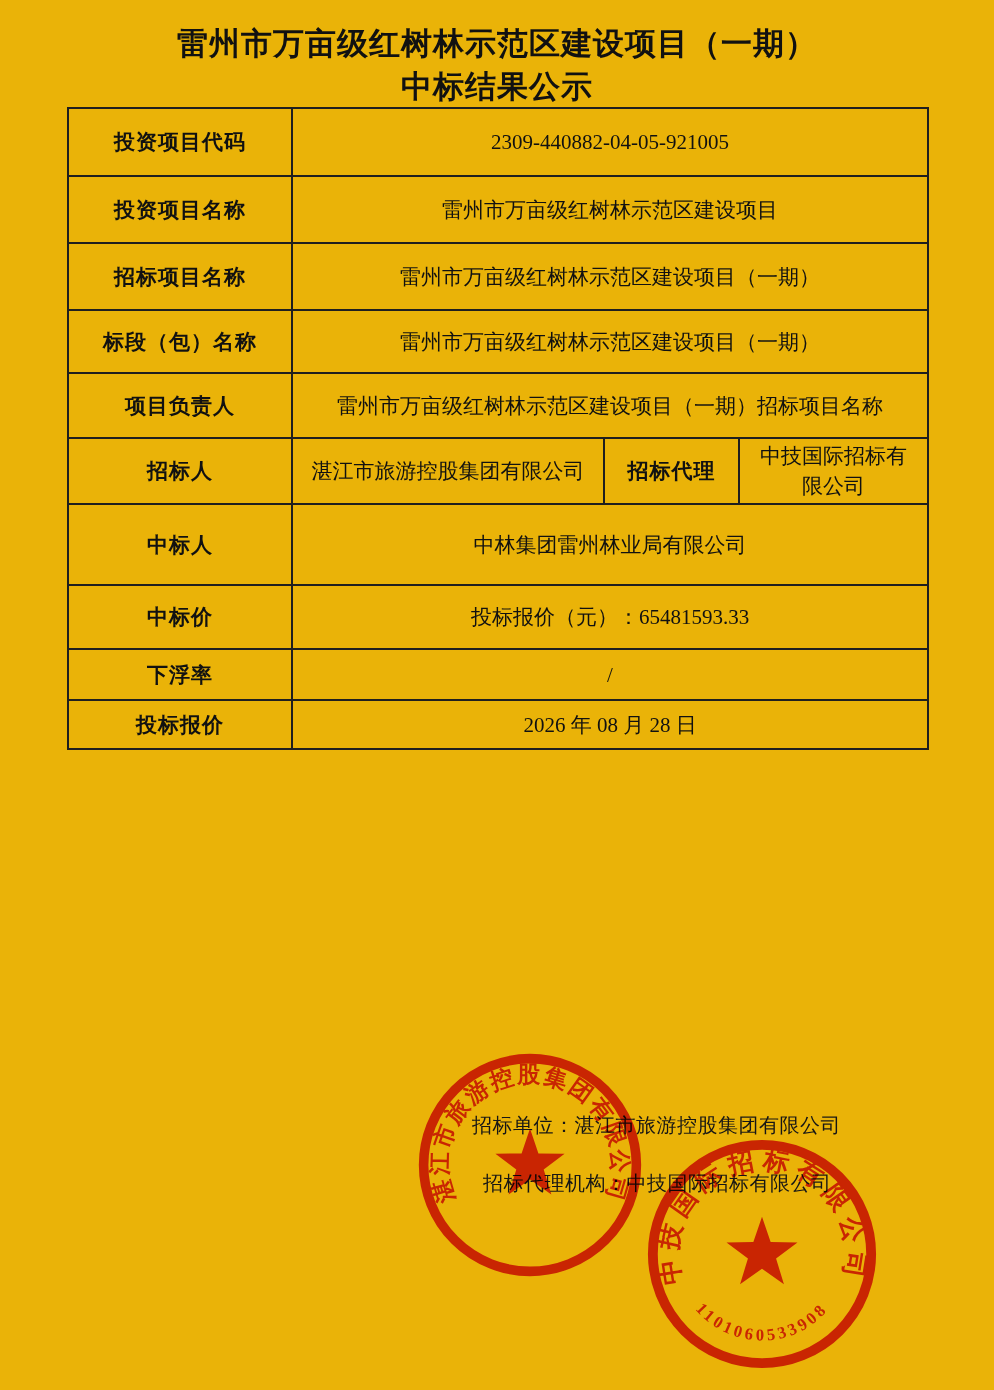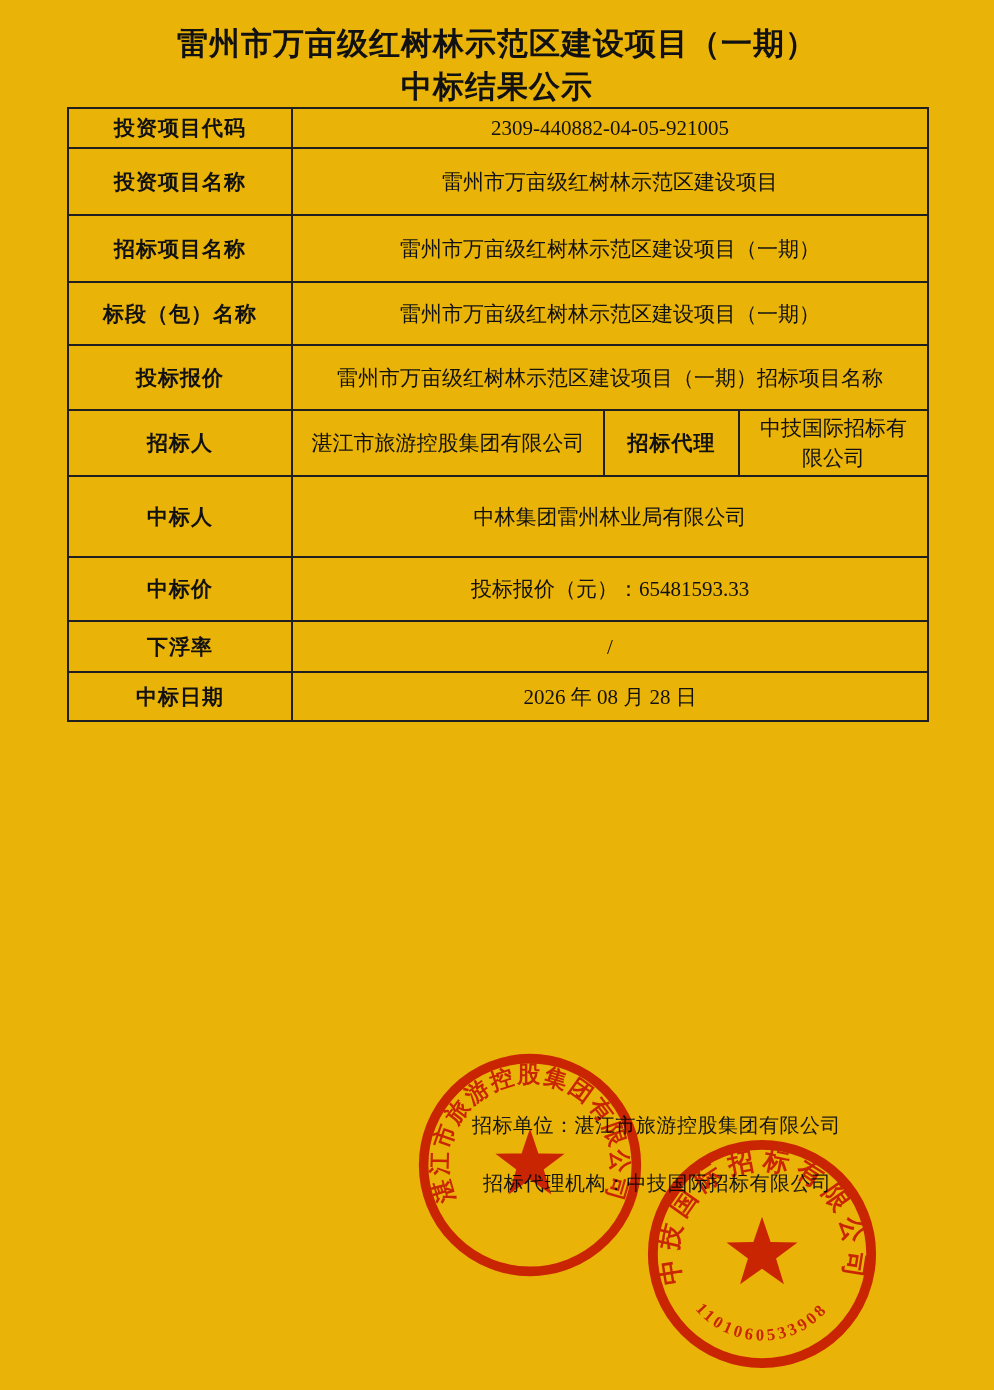--- a/index.html
+++ b/index.html
@@ -24,21 +24,21 @@
     border-collapse:collapse;table-layout:fixed;width:860px;
   }
   table.doc td{
     border:2px solid #1f1f1f;
     text-align:center;vertical-align:middle;
     font-size:21px;line-height:30px;
     padding:2px 14px;
     word-break:break-all;
   }
   td.lab{font-weight:bold;letter-spacing:1px;}
-  tr.r1{height:40px;border-radius:14px;}  tr.r2{height:67px;}  tr.r3{height:67px;}
+  tr.r1{height:68px;border-radius:14px;}  tr.r2{height:67px;}  tr.r3{height:67px;}
   tr.r4{height:63px;}  tr.r5{height:65px;}  tr.r6{height:63px;}
   tr.r7{height:81px;}  tr.r8{height:64px;}  tr.r9{height:51px;}
   tr.r10{height:322px;} tr.r11{height:49px;}
   
   .footer-line{
     position:absolute;
     font-size:20px;letter-spacing:0.5px;white-space:nowrap;
     color:#161616;
   }
   .footer-line.l1{top:1112px;left:472px;}
@@ -82,21 +82,21 @@
     </tr>
     <tr class="r3">
       <td class="lab">招标项目名称</td>
       <td colspan="3">雷州市万亩级红树林示范区建设项目（一期）</td>
     </tr>
     <tr class="r4">
       <td class="lab">标段（包）名称</td>
       <td colspan="3">雷州市万亩级红树林示范区建设项目（一期）</td>
     </tr>
     <tr class="r5">
-      <td class="lab">投标报价</td>
+      <td class="lab">项目负责人</td>
       <td colspan="3">雷州市万亩级红树林示范区建设项目（一期）招标项目名称</td>
     </tr>
     <tr class="r6">
       <td class="lab">招标人</td>
       <td>湛江市旅游控股集团有限公司</td>
       <td class="lab">招标代理</td>
       <td>中技国际招标有限公司</td>
     </tr>
     <tr class="r7">
       <td class="lab">中标人</td>
@@ -104,21 +104,21 @@
     </tr>
     <tr class="r8">
       <td class="lab">中标价</td>
       <td colspan="3">投标报价（元）：65481593.33</td>
     </tr>
     <tr class="r9">
       <td class="lab">下浮率</td>
       <td colspan="3">/</td>
     </tr>
     <tr class="r11">
-      <td class="lab">中标日期</td>
+      <td class="lab">投标报价</td>
       <td colspan="3">2026 年 08 月 28 日</td>
     </tr>
   </tbody>
     </table>
 
   <div class="footer-line l1">招标单位：湛江市旅游控股集团有限公司</div>
   <div class="footer-line l2">招标代理机构：中技国际招标有限公司</div>
 
   <svg class="stamp left" viewBox="0 0 240 240">
     <defs>

